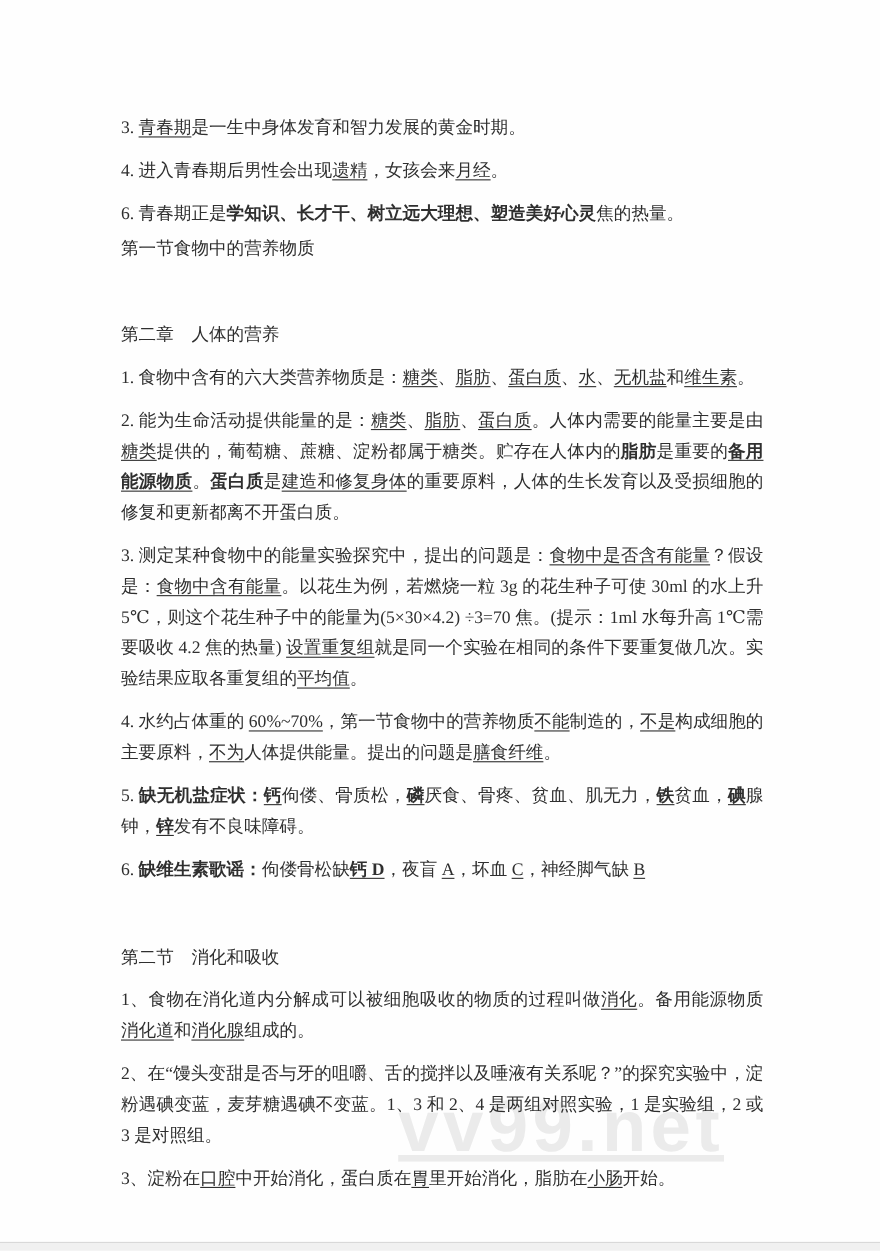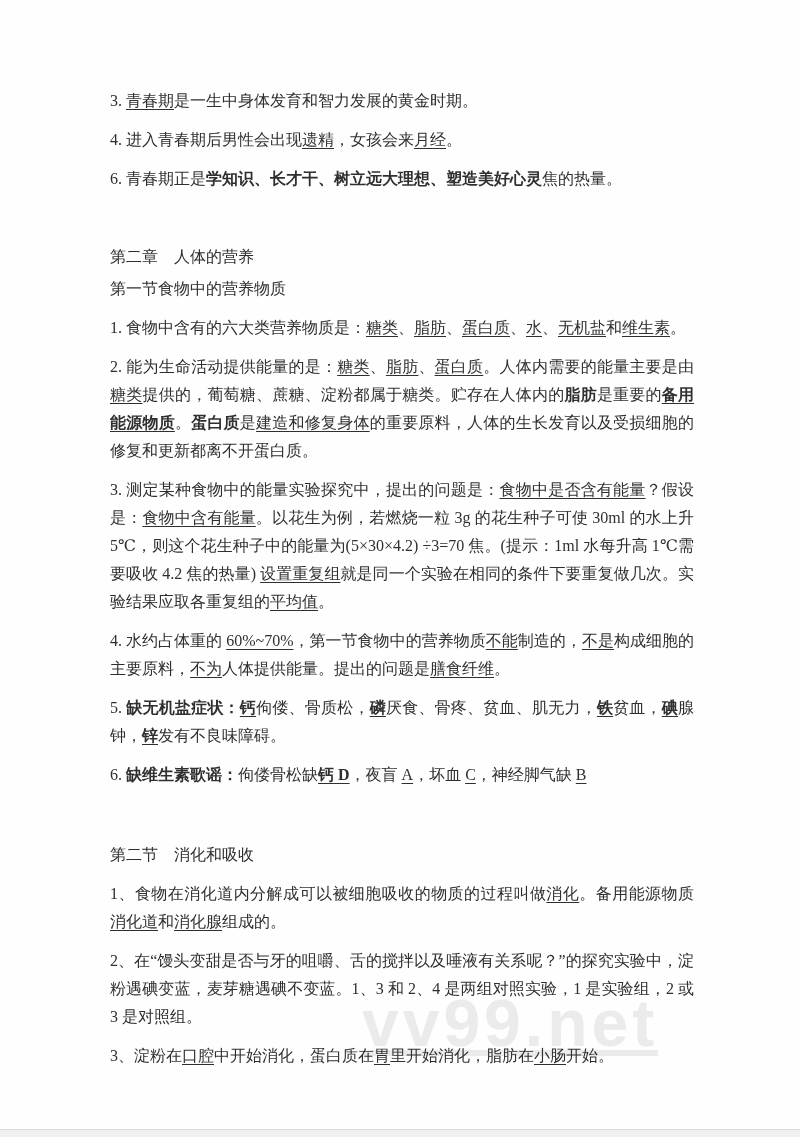--- a/index.html
+++ b/index.html
@@ -9,21 +9,21 @@
     font-family:"Liberation Serif","DejaVu Serif",serif;
     position:relative;
     overflow:hidden;
   }
   .page{
     position:absolute;inset:0;
     background:#fefefe;
   }
   .doc-body{
     position:absolute;
-    left:110px;top:76px;
+    left:110px;top:92px;
     width:584px;
     color:#2f2f2f;
     font-size:16px;
     line-height:28px;
     text-align:justify;
     z-index:2;
   }
   .block{margin:0;}
   .b-item{margin-top:11px;}
   .b-h-chapter{margin-top:50px;}
@@ -55,22 +55,22 @@
 </head>
 <body>
 
 <div class="page">
   <div class="watermark">vv99.net</div>
 
   <div class="doc-body">
       <div class="block b-item"><span>3. </span><span class="ul">青春期</span><span>是一生中身体发育和智力发展的黄金时期。</span></div>
       <div class="block b-item"><span>4. 进入青春期后男性会出现</span><span class="ul">遗精</span><span>，女孩会来</span><span class="ul">月经</span><span>。</span></div>
       <div class="block b-item"><span>6. 青春期正是</span><span class="bold">学知识、长才干、树立远大理想、塑造美好心灵</span><span>焦的热量。</span></div>
+      <div class="block b-h-section"><span>第一节食物中的营养物质</span></div>
       <div class="block b-h-chapter"><span>第二章　人体的营养</span></div>
-      <div class="block b-h-section"><span>第一节食物中的营养物质</span></div>
       <div class="block b-item"><span>1. 食物中含有的六大类营养物质是：</span><span class="ul">糖类</span><span>、</span><span class="ul">脂肪</span><span>、</span><span class="ul">蛋白质</span><span>、</span><span class="ul">水</span><span>、</span><span class="ul">无机盐</span><span>和</span><span class="ul">维生素</span><span>。</span></div>
       <div class="block b-item"><span>2. 能为生命活动提供能量的是：</span><span class="ul">糖类</span><span>、</span><span class="ul">脂肪</span><span>、</span><span class="ul">蛋白质</span><span>。人体内需要的能量主要是由</span><span class="ul">糖类</span><span>提供的，葡萄糖、蔗糖、淀粉都属于糖类。贮存在人体内的</span><span class="bold">脂肪</span><span>是重要的</span><span class="bold ul">备用能源物质</span><span>。</span><span class="bold">蛋白质</span><span>是</span><span class="ul">建造和修复身体</span><span>的重要原料，人体的生长发育以及受损细胞的修复和更新都离不开蛋白质。</span></div>
       <div class="block b-item"><span>3. 测定某种食物中的能量实验探究中，提出的问题是：</span><span class="ul">食物中是否含有能量</span><span>？假设是：</span><span class="ul">食物中含有能量</span><span>。以花生为例，若燃烧一粒 3g 的花生种子可使 30ml 的水上升 5℃，则这个花生种子中的能量为(5×30×4.2) ÷3=70 焦。(提示：1ml 水每升高 1℃需要吸收 4.2 焦的热量) </span><span class="ul">设置重复组</span><span>就是同一个实验在相同的条件下要重复做几次。实验结果应取各重复组的</span><span class="ul">平均值</span><span>。</span></div>
       <div class="block b-item"><span>4. 水约占体重的 </span><span class="ul">60%~70%</span><span>，第一节食物中的营养物质</span><span class="ul">不能</span><span>制造的，</span><span class="ul">不是</span><span>构成细胞的主要原料，</span><span class="ul">不为</span><span>人体提供能量。提出的问题是</span><span class="ul">膳食纤维</span><span>。</span></div>
       <div class="block b-item"><span>5. </span><span class="bold">缺无机盐症状：</span><span class="bold ul">钙</span><span>佝偻、骨质松，</span><span class="bold ul">磷</span><span>厌食、骨疼、贫血、肌无力，</span><span class="bold ul">铁</span><span>贫血，</span><span class="bold ul">碘</span><span>腺钟，</span><span class="bold ul">锌</span><span>发有不良味障碍。</span></div>
       <div class="block b-item"><span>6. </span><span class="bold">缺维生素歌谣：</span><span>佝偻骨松缺</span><span class="bold ul">钙 D</span><span>，夜盲 </span><span class="ul">A</span><span>，坏血 </span><span class="ul">C</span><span>，神经脚气缺 </span><span class="ul">B</span></div>
       <div class="block b-h-section-far"><span>第二节　消化和吸收</span></div>
       <div class="block b-item"><span>1、食物在消化道内分解成可以被细胞吸收的物质的过程叫做</span><span class="ul">消化</span><span>。备用能源物质 </span><span class="ul">消化道</span><span>和</span><span class="ul">消化腺</span><span>组成的。</span></div>
       <div class="block b-item"><span>2、在“馒头变甜是否与牙的咀嚼、舌的搅拌以及唾液有关系呢？”的探究实验中，淀粉遇碘变蓝，麦芽糖遇碘不变蓝。1、3 和 2、4 是两组对照实验，1 是实验组，2 或 3 是对照组。</span></div>
       <div class="block b-item"><span>3、淀粉在</span><span class="ul">口腔</span><span>中开始消化，蛋白质在</span><span class="ul">胃</span><span>里开始消化，脂肪在</span><span class="ul">小肠</span><span>开始。</span></div>

